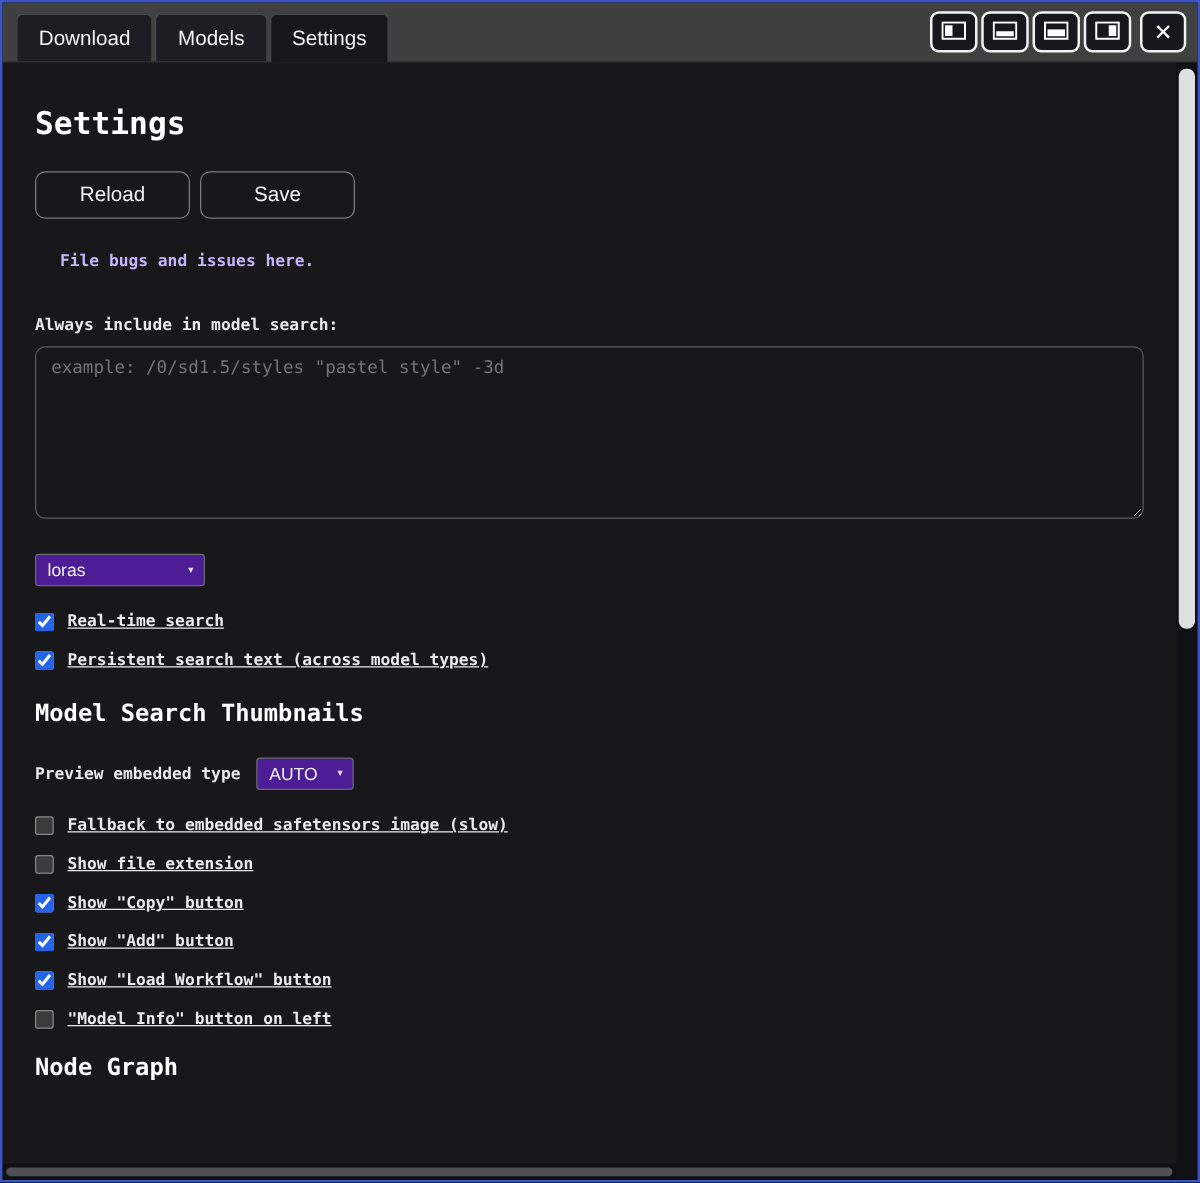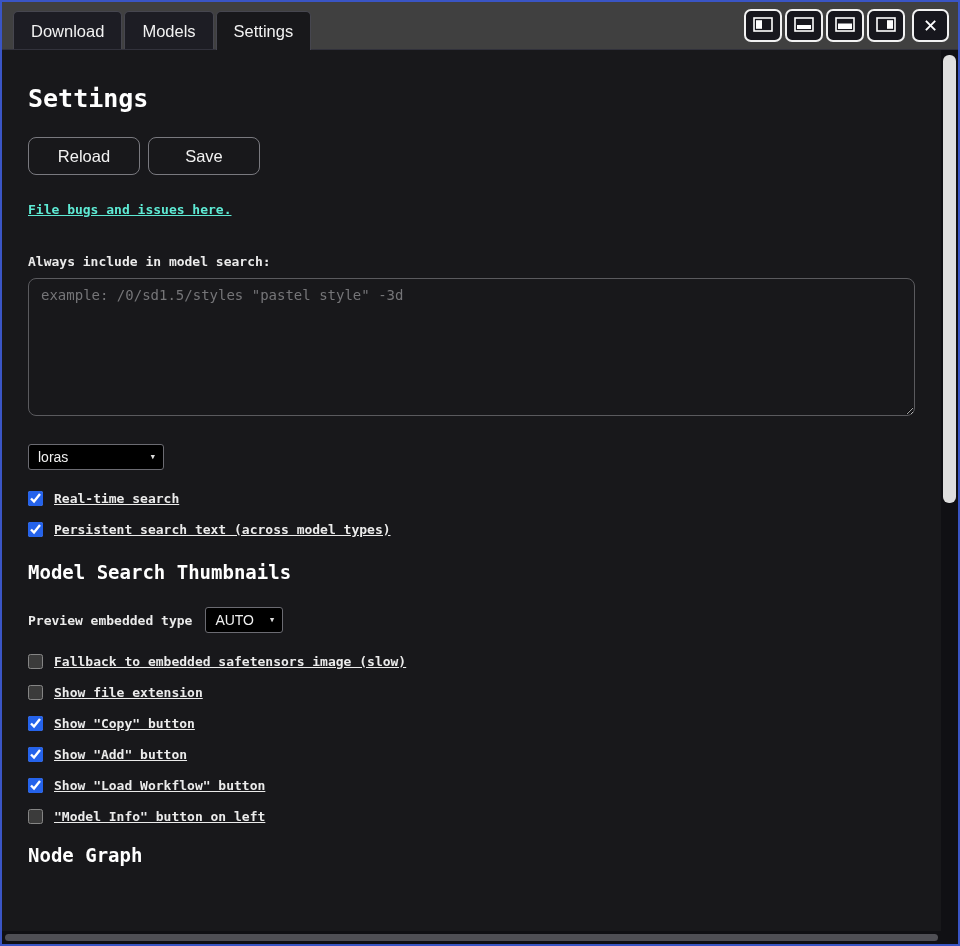--- a/index.html
+++ b/index.html
@@ -54,35 +54,35 @@
     position: absolute;
     top: 48px; left: 0; right: 17px; bottom: 13px;
     background: #18181b;
     padding: 8px 26px 0 26px;
     overflow: hidden;
     color: #ebebeb;
   }
   h1.page-title { font: 700 25px "DejaVu Sans Mono", monospace; margin: 26px 0 0; color: #fff; }
   .btn-row { margin-top: 24px; display: flex; gap: 8px; }
   .btn {
-    width: 112px; height: 38px;
+    width: 124px; height: 38px;
     background: transparent;
     border: 1px solid #79797f;
     border-radius: 8px;
     color: #f2f2f2;
     font: 16.5px "Liberation Sans", sans-serif;
     cursor: pointer;
   }
   .bugs-link {
     display: inline-block;
     margin-top: 27px;
     font: 700 13px "DejaVu Sans Mono", monospace;
-    color: #5eead4;
-    text-decoration: underline;
-    cursor: pointer;
+    color: #c4b5fd;
+    cursor: pointer;
+    margin-left: 20px;
   }
   h2.section { font: 700 19px "DejaVu Sans Mono", monospace; margin: 24px 0 0; color: #fff; }
   .field-label { display: block; margin-top: 36px; font: 700 13px "DejaVu Sans Mono", monospace; }
   textarea.search-include {
     width: 100%; height: 138px;
     margin-top: 9px;
     background: transparent;
     border: 1px solid #5a5a5e;
     border-radius: 8px;
     padding: 8px 12px;
@@ -94,21 +94,21 @@
   }
   textarea.search-include::placeholder { color: #757578; }
   .inline-row {
     margin-top: 24px;
     display: flex; align-items: center; gap: 13px;
     font: 700 13px "DejaVu Sans Mono", monospace;
   }
   .select-wrap { position: relative; display: inline-block; }
   .select-wrap select {
     appearance: none; -webkit-appearance: none;
-    background: #000000;
+    background: #4c1d95;
     color: #f0f0f0;
     border: 1px solid #6b6b72;
     border-radius: 3px;
     font: 14px "Liberation Sans", sans-serif;
     padding: 4px 26px 4px 9px;
     min-width: 136px;
     cursor: pointer;
   }
   .select-wrap.small select { min-width: 78px; }
   .select-wrap .chev {

